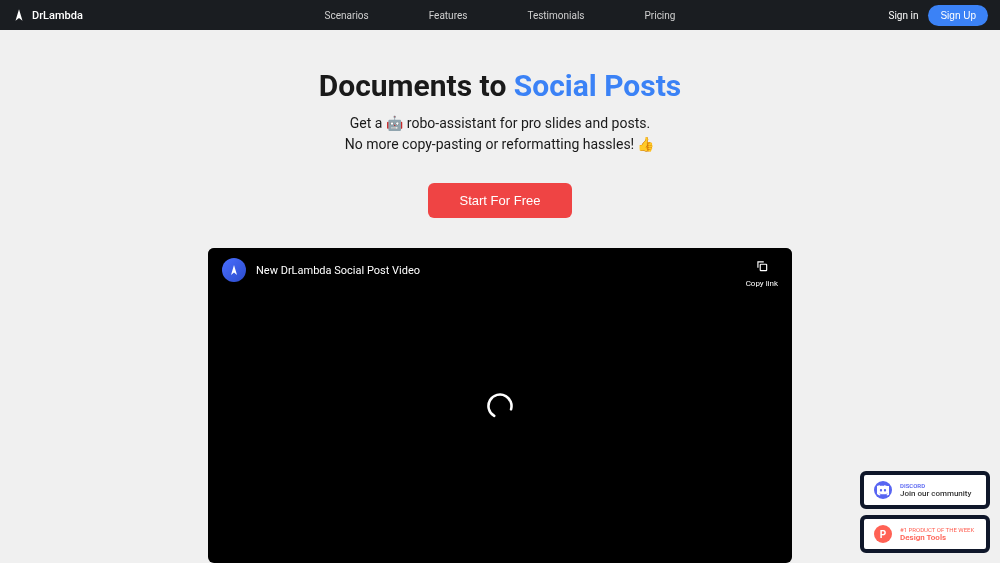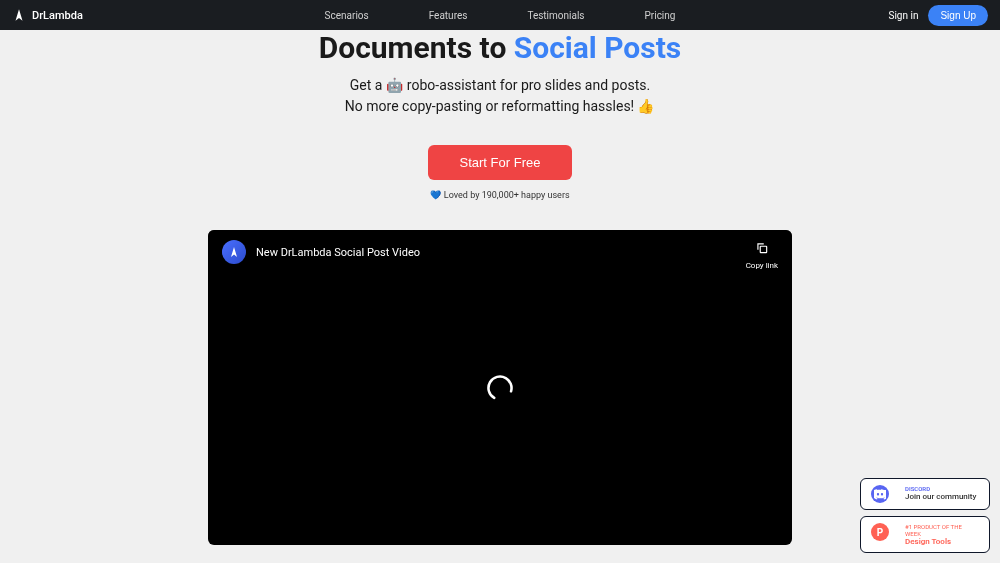--- a/index.html
+++ b/index.html
@@ -72,20 +72,21 @@
       background: #3b82f6;
       color: #fff;
       font-size: 10px;
       padding: 5px 12px;
       border-radius: 12px;
       border: none;
       cursor: pointer;
     }
     .hero {
       text-align: center;
+      padding-top: 38px;
     }
     .hero-title {
       font-size: 30px;
       font-weight: 700;
       color: #1a1a1a;
     }
     .hero-title-highlight {
       color: #3b82f6;
     }
     .hero-subtitle {
@@ -179,25 +180,26 @@
     .floating-badges {
       position: absolute;
       right: 10px;
       bottom: 10px;
       display: flex;
       flex-direction: column;
       gap: 6px;
     }
     .badge {
       background: #fff;
-      border: 1px solid #0f172a;
+      border: 4px solid #0f172a;
       border-radius: 6px;
       padding: 6px 10px;
       display: flex;
-      gap: 16px;
+      align-items: center;
+      gap: 8px;
       width: 130px;
       cursor: pointer;
     }
     .badge-icon {
       width: 18px;
       height: 18px;
       border-radius: 50%;
       display: flex;
       align-items: center;
       justify-content: center;
@@ -265,21 +267,20 @@
 
 <div class="hero">
   <h1 class="hero-title">
     <span>Documents to </span><span class="hero-title-highlight">Social Posts</span>
   </h1>
   <div class="hero-subtitle">
     <div>Get a 🤖 robo-assistant for pro slides and posts.</div>
     <div>No more copy-pasting or reformatting hassles! 👍</div>
   </div>
   <button class="cta-btn">Start For Free</button>
-  <div class="loved-by">💙 Loved by 190,000+ happy users</div>
 </div>
 
 <div class="video-container">
   <div class="video-header">
     <div class="video-header-left">
       <div class="video-avatar">
         <svg viewBox="0 0 24 24" fill="white">
             <path d="M12 2 L18 22 L12 17 L6 22 Z"></path>
           </svg>
       </div>

